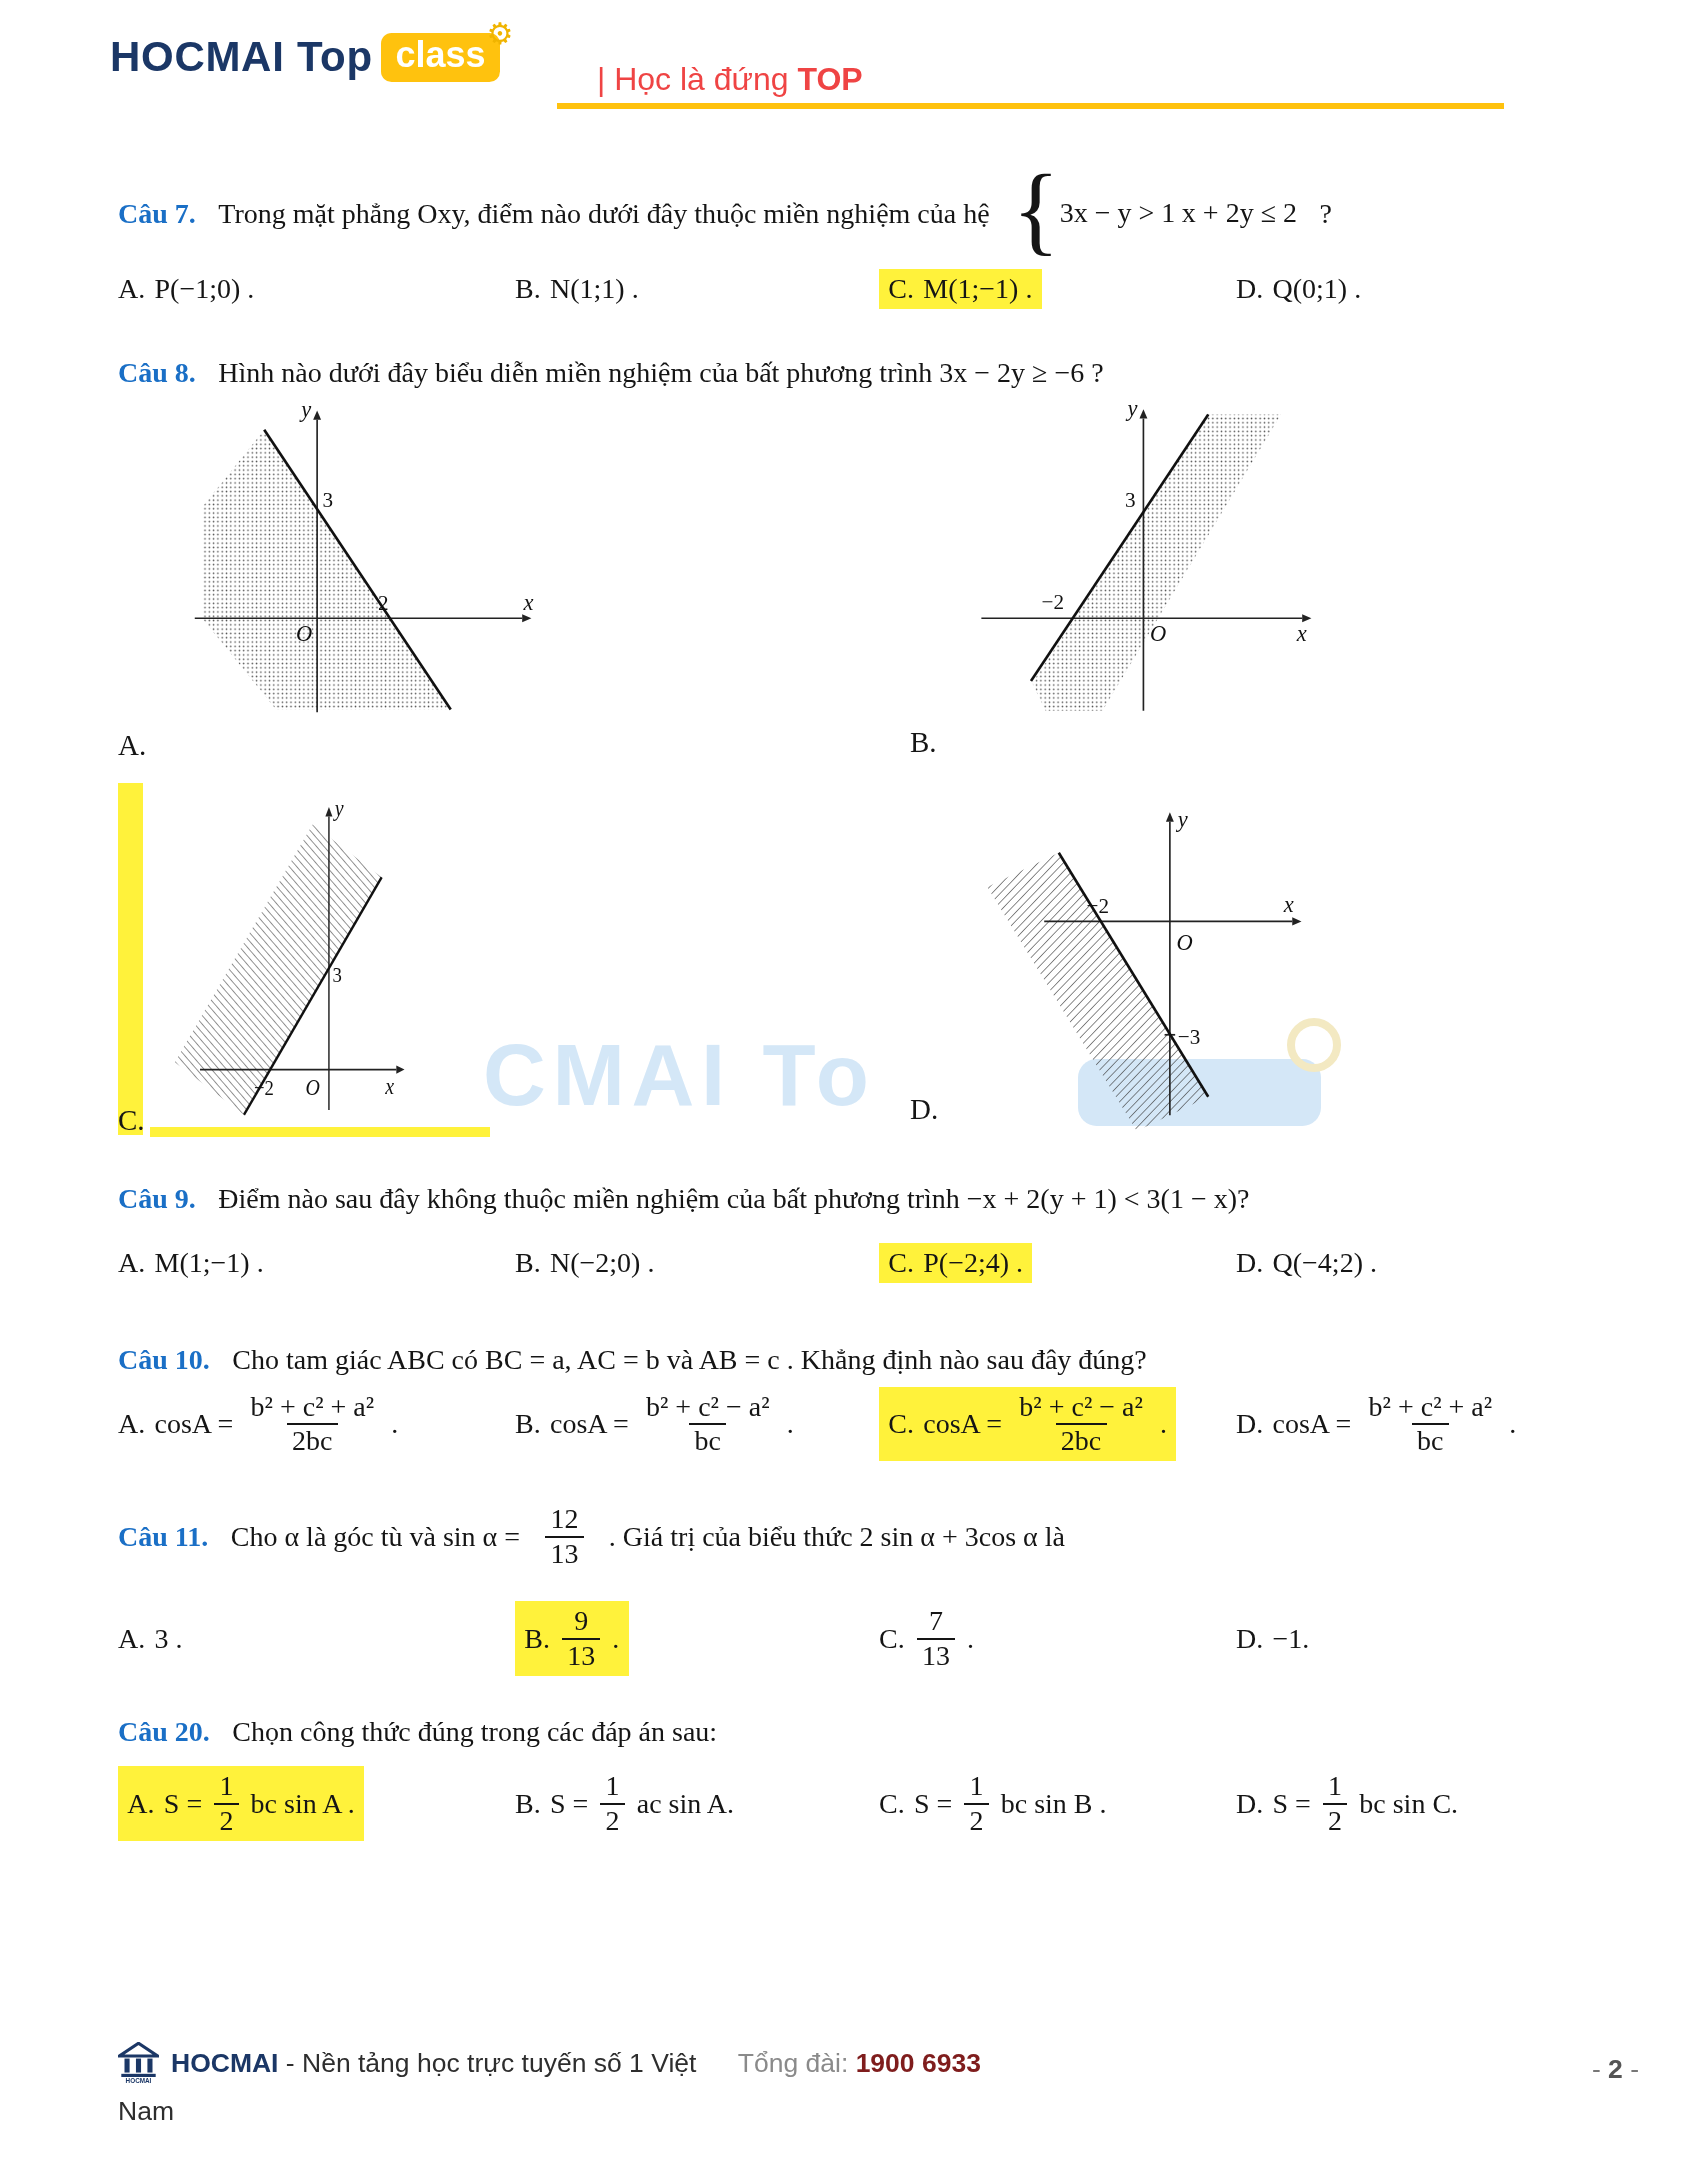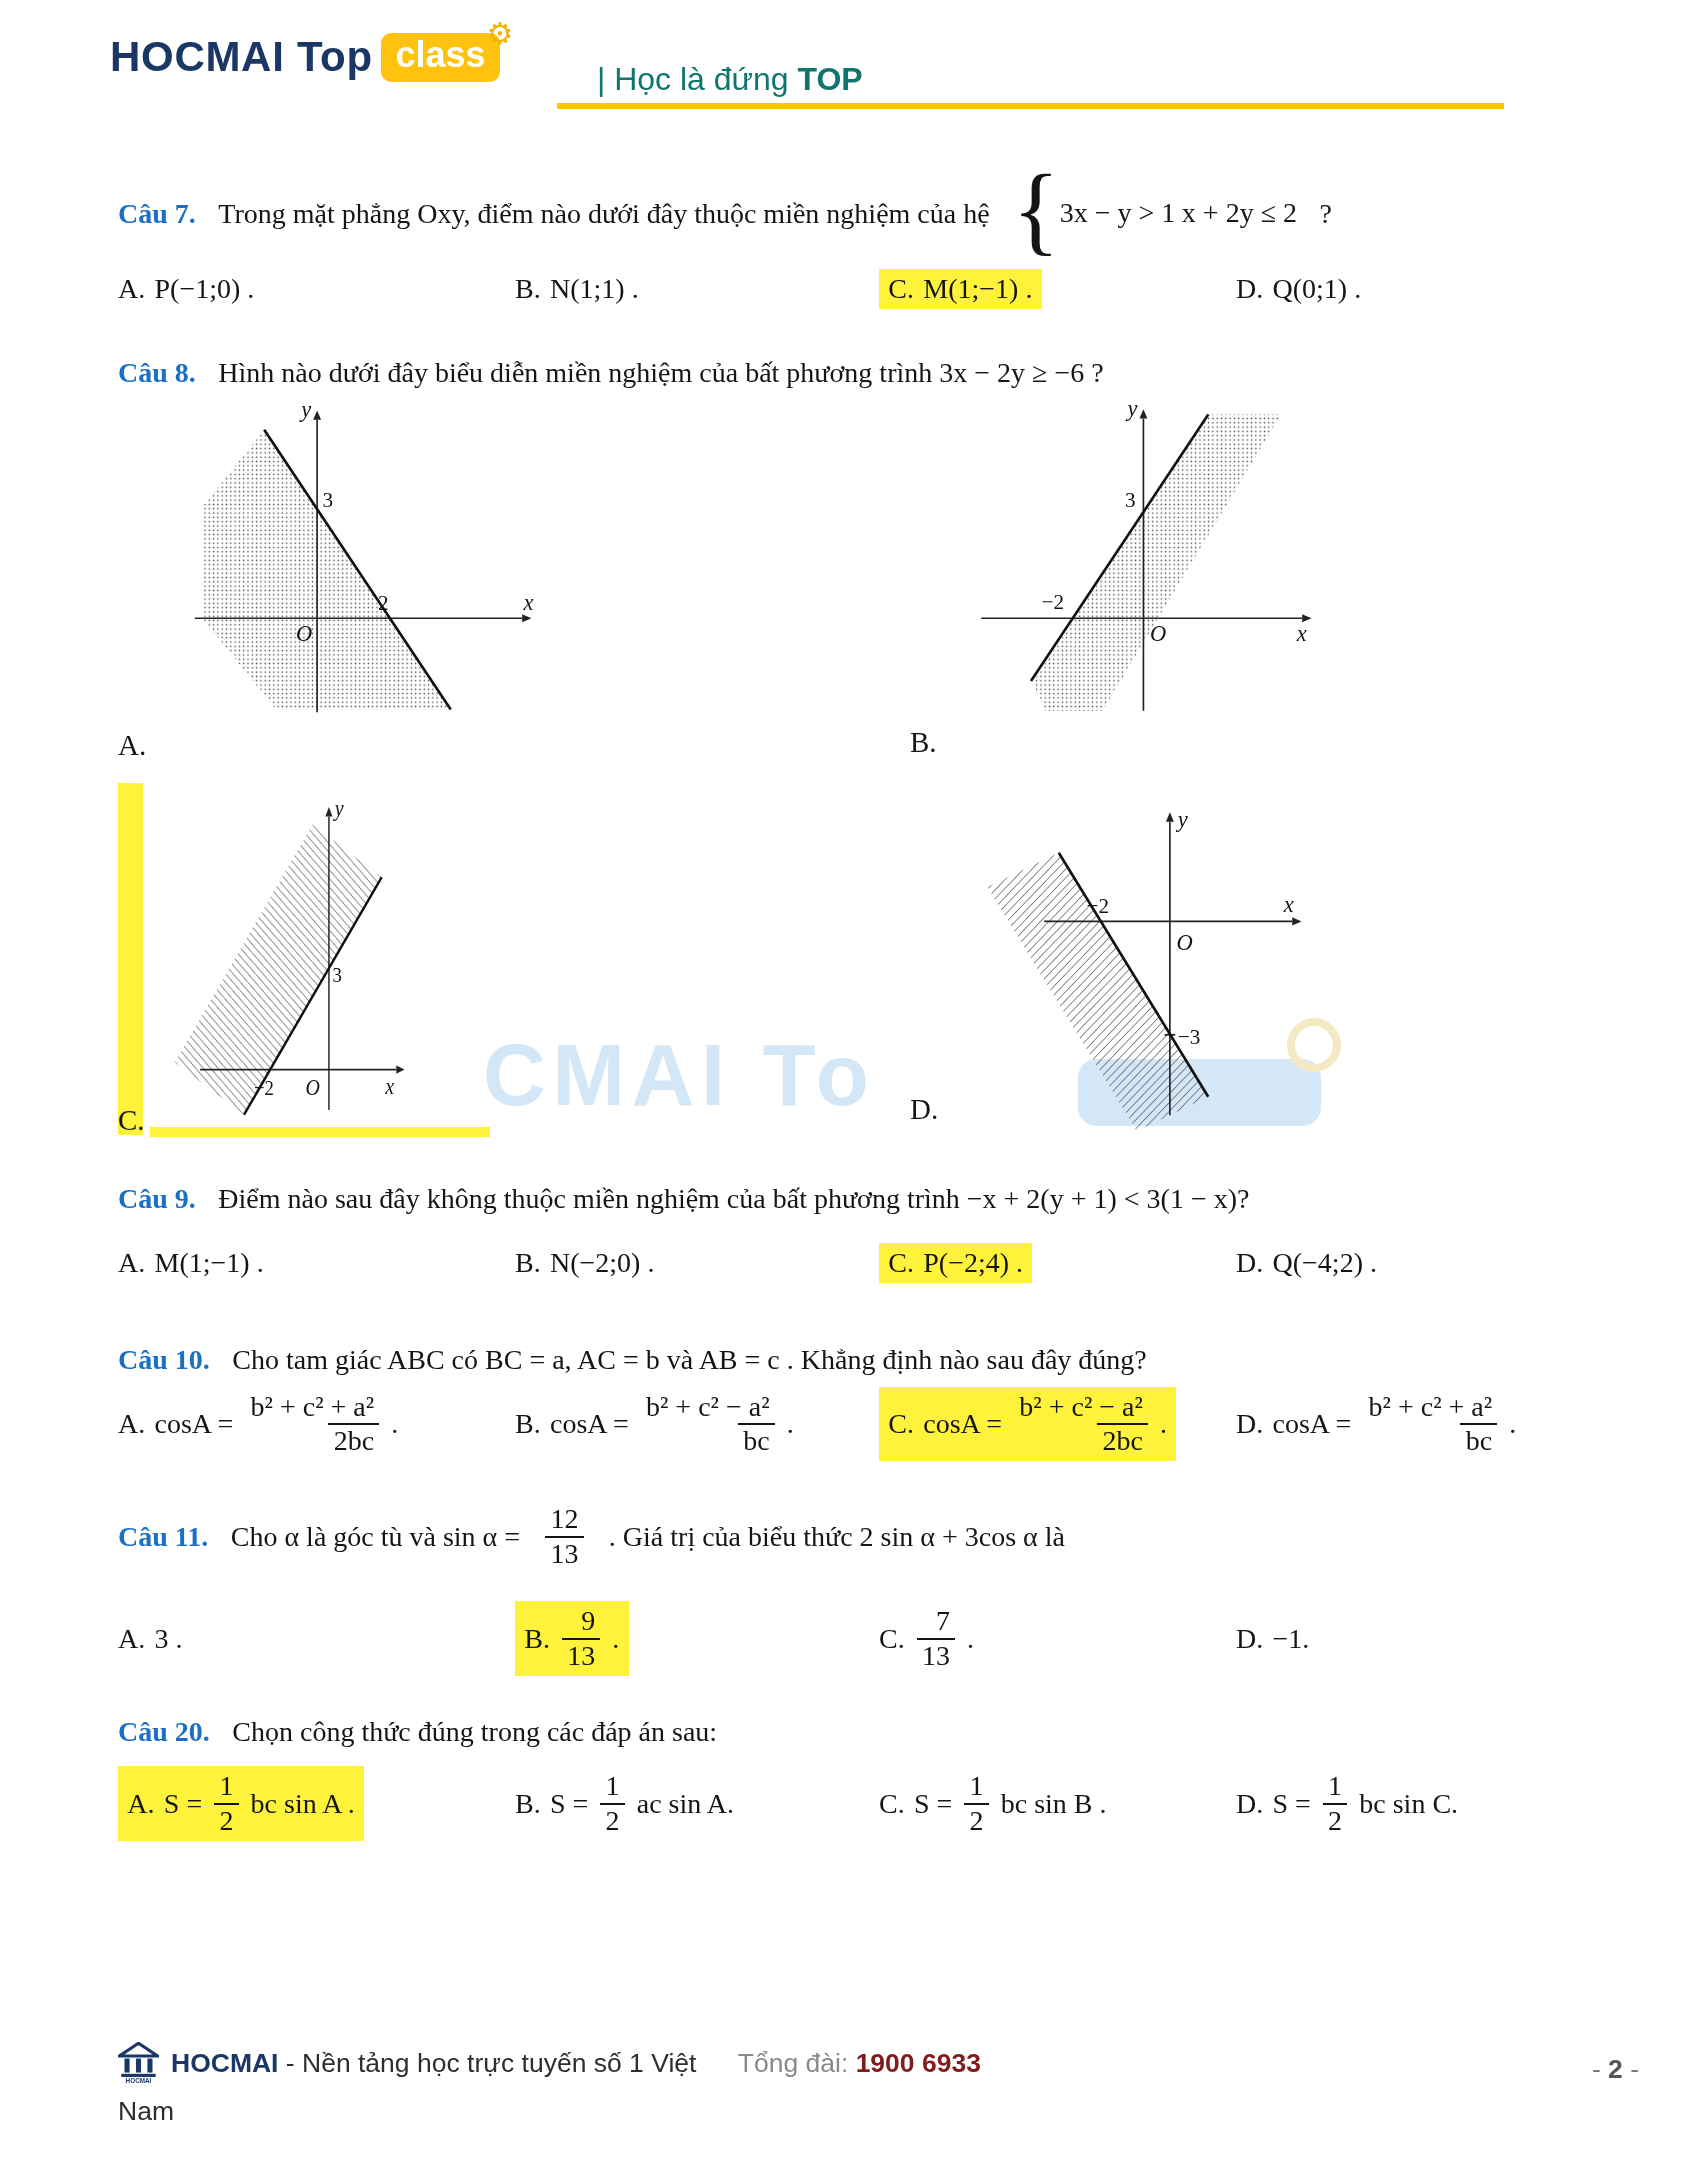--- a/index.html
+++ b/index.html
@@ -7,34 +7,34 @@
         font-family:"Liberation Serif",serif;color:#151515;}
   
   .logo{position:absolute;top:33px;left:110px;display:flex;align-items:center;gap:8px;
         font-family:"Liberation Sans",sans-serif;}
   .logo-main{font-size:42px;font-weight:bold;color:#1b3766;letter-spacing:0.7px;}
   .logo-badge{position:relative;background:#ffc20e;color:#ffffff;font-weight:bold;font-size:36px;
         padding:1.3px 14.6px 5.3px;border-radius:10.6px;}
   .logo-gear{position:absolute;top:-17px;right:-13.2px;font-size:30px;color:#f0b400;
         font-family:"DejaVu Sans",sans-serif;}
   .tagline{position:absolute;top:61px;left:597px;font-family:"Liberation Sans",sans-serif;
-        font-size:32px;color:#0f766e;}
+        font-size:32px;color:#ef4444;}
   .tagline b{font-weight:bold;}
   .toprule{position:absolute;top:103px;left:557px;width:947px;height:6px;background:#ffc20e;}
   
   .stem{position:absolute;left:118px;right:73px;display:flex;align-items:center;gap:22.5px;
         font-size:28px;}
   .qlabel{color:#1a6fc6;font-weight:bold;white-space:nowrap;}
   .row{position:absolute;left:0;right:0;display:grid;
        grid-template-columns:397px 364px 357px 1fr;padding-left:118px;align-items:center;
        font-size:28px;}
   .opt{display:flex;align-items:center;gap:9.3px;}
   .oflex{display:inline-flex;align-items:center;gap:9.3px;}
   .hl{background:#fff23b;padding:4px 9.3px;}
-  .frac{display:inline-flex;flex-direction:column;align-items:flex-end;vertical-align:middle;
+  .frac{display:inline-flex;flex-direction:column;align-items:center;vertical-align:middle;
         line-height:1.15;margin:0 2.6px;}
   .fden{border-top:2px solid #151515;padding:0 5.3px;}
   .fnum{padding:0 5.3px;}
   
   .sys{display:flex;align-items:center;}
   .brace{font-size:99px;font-weight:300;line-height:0.85;transform:translateY(-2.6px);}
   .syslines{display:flex;flex-direction:row;gap:6.6px;font-size:28px;}
   
   .graph{position:absolute;}
   .graph text{font-family:"Liberation Serif",serif;fill:#111;}

